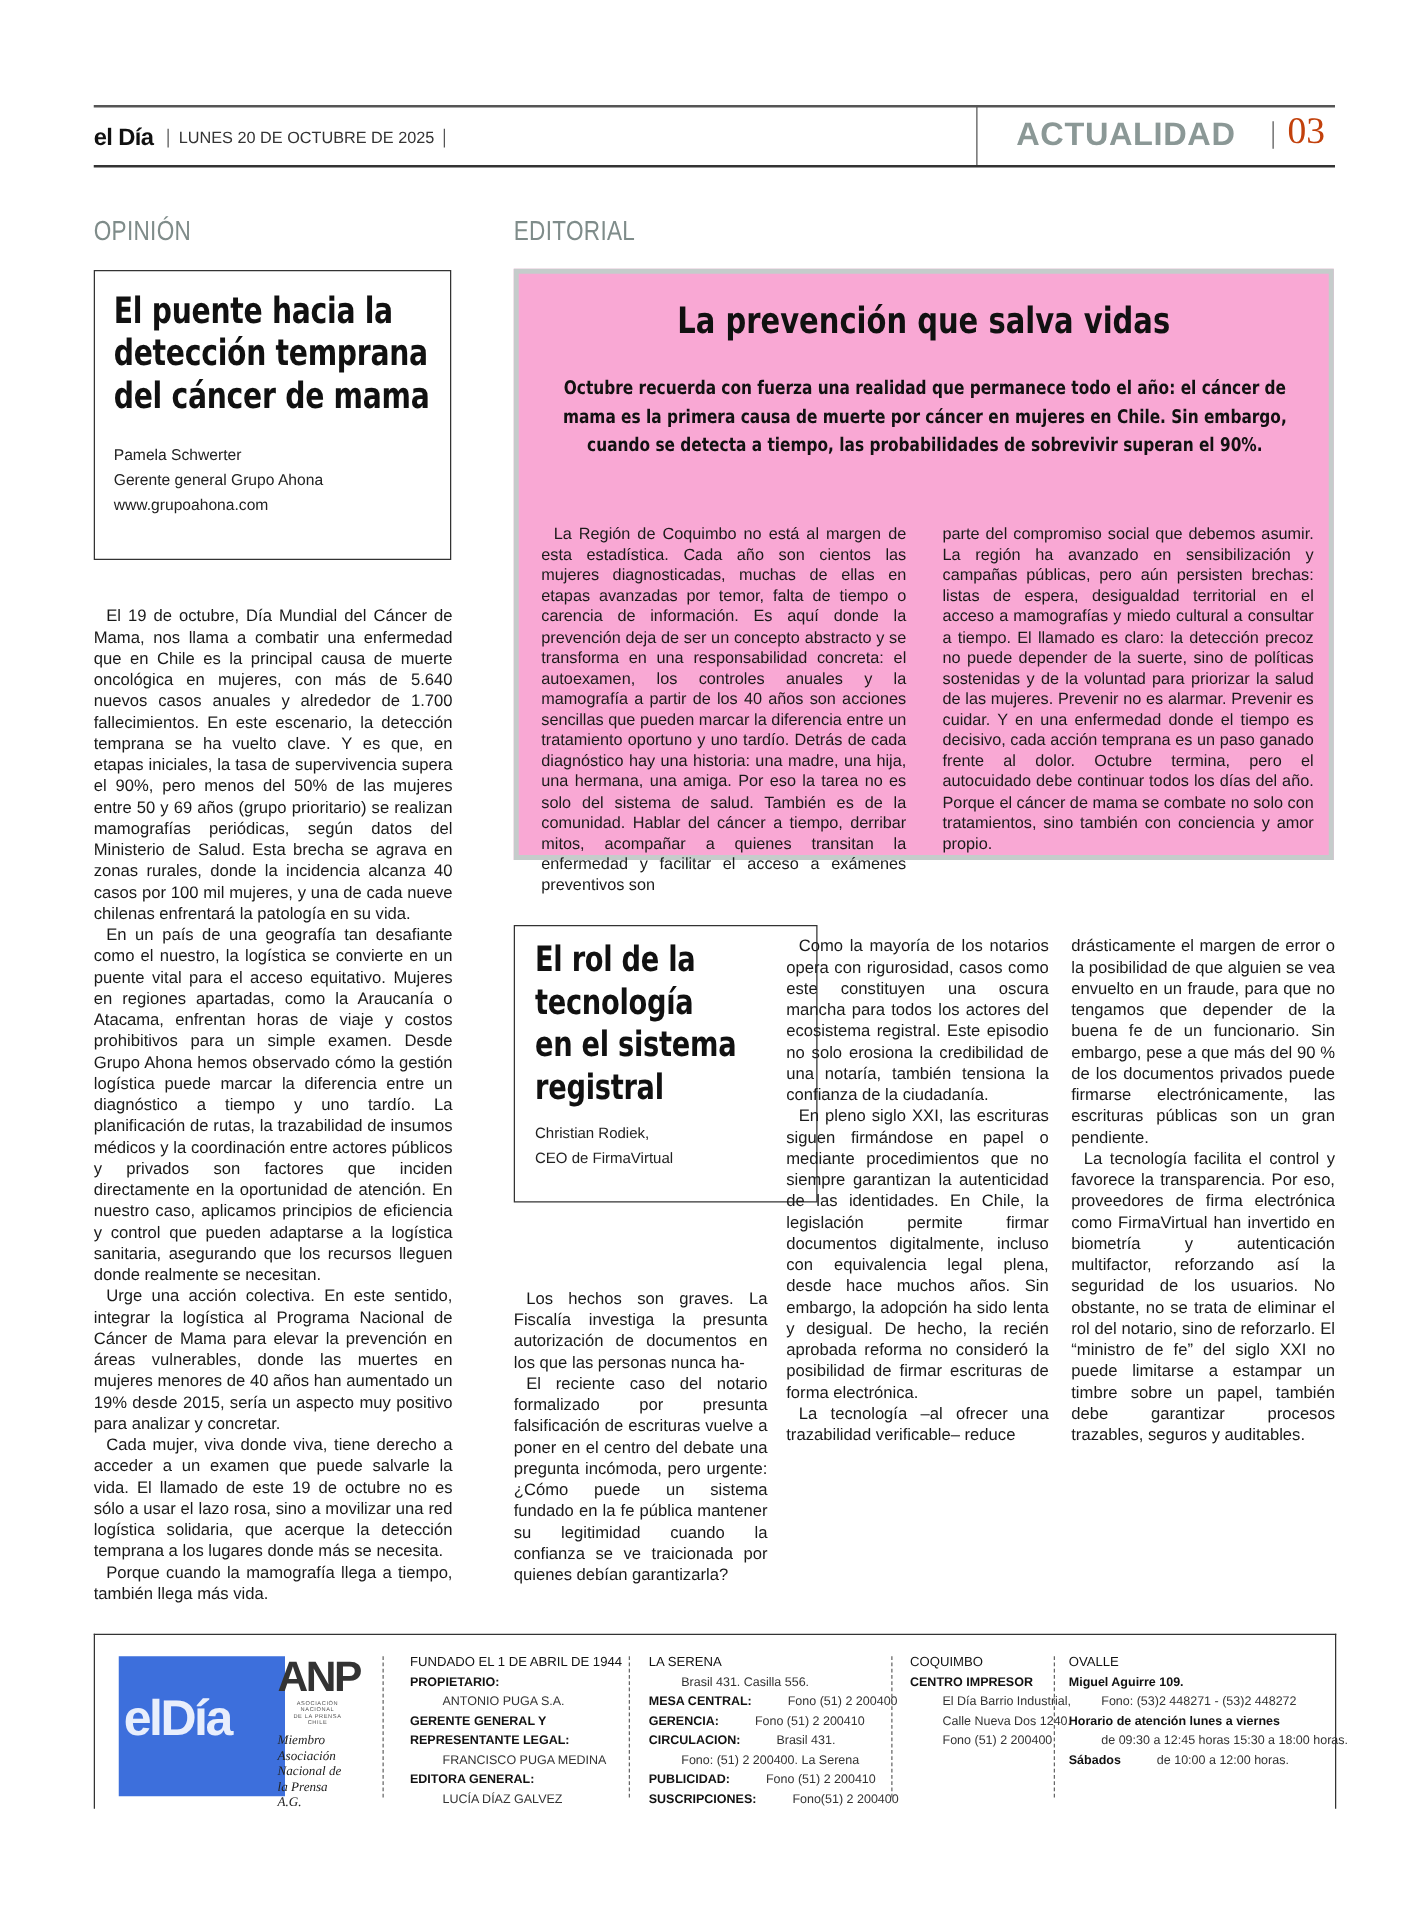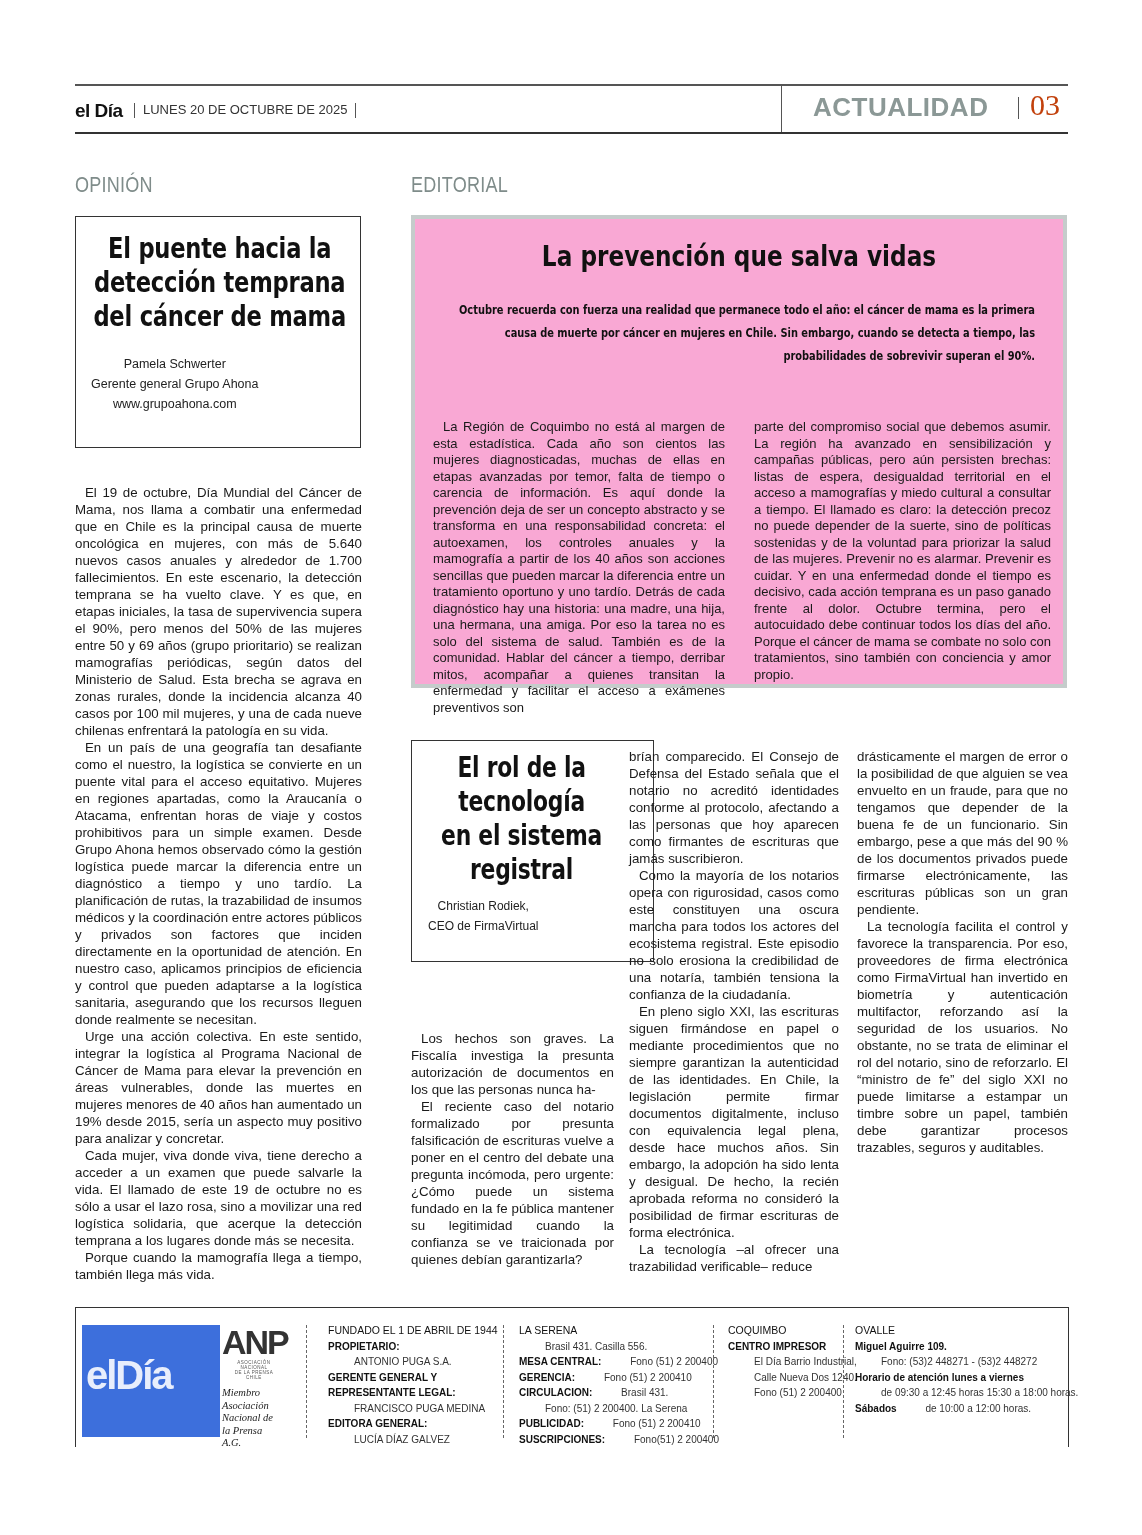--- a/index.html
+++ b/index.html
@@ -14,42 +14,42 @@
   .hdr-date .bar { display:inline-block; width:1px; height:15px; background:#555; vertical-align:middle; margin: 0 8px 0 0; }
   .hdr-date .bar2 { display:inline-block; width:1px; height:15px; background:#555; vertical-align:middle; margin: 0 0 0 8px; }
   .section-name { position: absolute; left: 813px; top: 92px; font-size: 26px; font-weight: bold; color: #8b9896; letter-spacing: 0.5px; }
   .page-num-sep { position: absolute; left: 1018px; top: 97px; width: 1px; height: 22px; background: #555; }
   .page-num { position: absolute; left: 1030px; top: 88px; font-family: "Liberation Serif", serif; font-size: 30px; color: #c2410c; }
 
   
   .kicker { position: absolute; font-family: "Liberation Sans", sans-serif; font-size: 22px; color: #7f8c8a; transform: scaleX(0.82); transform-origin: left top; letter-spacing: 0.3px; }
 
   
-  .op-box { position: absolute; border: 1.5px solid #333; background: #fff; box-sizing: border-box; text-align: center; }
+  .op-box { position: absolute; border: 1.5px solid #333; background: #fff; box-sizing: border-box; }
   .op-title { font-family: "DejaVu Sans", sans-serif; font-weight: bold; color: #111; transform: scaleX(0.78); transform-origin: left top; line-height: 1.18; letter-spacing: -0.3px; }
   .op-author { font-size: 12.5px; color: #222; line-height: 20px; }
 
   
   .col { position: absolute; font-size: 13.3px; line-height: 17px; color: #1a1a1a; text-align: justify; hyphens: auto; }
   .col p { margin: 0; text-indent: 10px; }
   .col p.noindent { text-indent: 0; }
   .col p.bigindent { text-indent: 30px; }
 
   
   .ed-box { position: absolute; left: 411px; top: 215px; width: 656px; height: 473px; border: 4px solid #c5cccb; box-sizing: border-box; background: #f9a8d4; }
   .ed-title { position: absolute; left: 0; width: 100%; top: 20px; text-align: center; font-family: "DejaVu Sans", sans-serif; font-weight: bold; font-size: 29px; color: #111; transform: scaleX(0.8); transform-origin: center top; }
-  .ed-lead { position: absolute; left: 30px; width: 590px; top: 80px; text-align: right; font-family: "DejaVu Sans", sans-serif; font-weight: bold; font-size: 12px; line-height: 23px; color: #111; }
+  .ed-lead { position: absolute; left: 30px; width: 590px; top: 80px; text-align: center; font-family: "DejaVu Sans", sans-serif; font-weight: bold; font-size: 15px; line-height: 23px; color: #111; }
   .ed-lead span { display:inline-block; transform: scaleX(0.82); transform-origin: center top; width: 122%; margin-left: -11%; }
   .ed-col { position: absolute; font-size: 13px; line-height: 16.5px; color: #1a1a1a; text-align: justify; }
   .ed-col p { margin: 0; text-indent: 10px; }
   .ed-col p.noindent { text-indent: 0; }
 
   
   .foot-box { position: absolute; left: 75px; top: 1307px; width: 994px; height: 140px; border: 1.5px solid #333; border-bottom: none; box-sizing: border-box; }
-  .foot-logo { position: absolute; left: 82px; top: 1325px; width: 138px; height: 112px; background: #3d6fdc; }
+  .foot-logo { position: absolute; left: 95px; top: 1325px; width: 102px; height: 112px; background: #3d6fdc; padding-left: 31px; }
   .foot-logo span { position: absolute; left: 4px; top: 28px; font-family: "Liberation Sans", sans-serif; font-weight: bold; font-size: 40px; color: #e8eefc; letter-spacing: -2px; }
   .anp-logo { position: absolute; left: 222px; top: 1323px; width: 68px; height: 60px; }
   .anp-letters { font-family: "Liberation Sans", sans-serif; font-weight: bold; font-size: 34px; color: #333; letter-spacing: -2px; }
   .anp-sub { font-size: 4.5px; line-height: 5px; color: #555; text-align: center; margin-top: -2px; letter-spacing: 0.5px; }
   .anp-member { position: absolute; left: 222px; top: 1387px; font-family: "Liberation Serif", serif; font-style: italic; font-size: 10.5px; line-height: 12.5px; color: #222; }
   .dsep { position: absolute; width: 0; border-left: 1px dashed #666; }
   .fcol { position: absolute; font-size: 10px; line-height: 15.5px; color: #333; white-space: nowrap; }
   .fcol .b { font-weight: bold; color: #111; }
   .fcol .bl { font-weight: normal; color: #111; font-size: 10.5px; }
   .fcol .n { font-family: "Liberation Sans Narrow", "Liberation Sans", sans-serif; padding-left: 26px; }
@@ -110,21 +110,20 @@
   <div class="op-author" style="position:absolute; left:16px; top:155px; font-size:12px;">
     <div>Christian Rodiek,</div>
     <div>CEO de FirmaVirtual</div>
   </div>
 </div>
 <div class="col" style="left:411px; top:1030px; width:203px;">
   <p>Los hechos son graves. La Fiscalía investiga la presunta autorización de documentos en los que las personas nunca ha-</p>
   <p>El reciente caso del notario formalizado por presunta falsificación de escrituras vuelve a poner en el centro del debate una pregunta incómoda, pero urgente: ¿Cómo puede un sistema fundado en la fe pública mantener su legitimidad cuando la confianza se ve traicionada por quienes debían garantizarla?</p>
 </div>
 <div class="col" style="left:629px; top:748px; width:210px;">
-  <p class="noindent">brían comparecido. El Consejo de Defensa del Estado señala que el notario no acreditó identidades conforme al protocolo, afectando a las personas que hoy aparecen como firmantes de escrituras que jamás suscribieron.</p>
   <p>Como la mayoría de los notarios opera con rigurosidad, casos como este constituyen una oscura mancha para todos los actores del ecosistema registral. Este episodio no solo erosiona la credibilidad de una notaría, también tensiona la confianza de la ciudadanía.</p>
   <p>En pleno siglo XXI, las escrituras siguen firmándose en papel o mediante procedimientos que no siempre garantizan la autenticidad de las identidades. En Chile, la legislación permite firmar documentos digitalmente, incluso con equivalencia legal plena, desde hace muchos años. Sin embargo, la adopción ha sido lenta y desigual. De hecho, la recién aprobada reforma no consideró la posibilidad de firmar escrituras de forma electrónica.</p>
   <p>La tecnología –al ofrecer una trazabilidad verificable– reduce</p>
 </div>
 <div class="col" style="left:857px; top:748px; width:211px;">
   <p class="noindent">drásticamente el margen de error o la posibilidad de que alguien se vea envuelto en un fraude, para que no tengamos que depender de la buena fe de un funcionario. Sin embargo, pese a que más del 90 % de los documentos privados puede firmarse electrónicamente, las escrituras públicas son un gran pendiente.</p>
   <p>La tecnología facilita el control y favorece la transparencia. Por eso, proveedores de firma electrónica como FirmaVirtual han invertido en biometría y autenticación multifactor, reforzando así la seguridad de los usuarios. No obstante, no se trata de eliminar el rol del notario, sino de reforzarlo. El “ministro de fe” del siglo XXI no puede limitarse a estampar un timbre sobre un papel, también debe garantizar procesos trazables, seguros y auditables.</p>
 </div>
 
 <div class="foot-box"></div>

